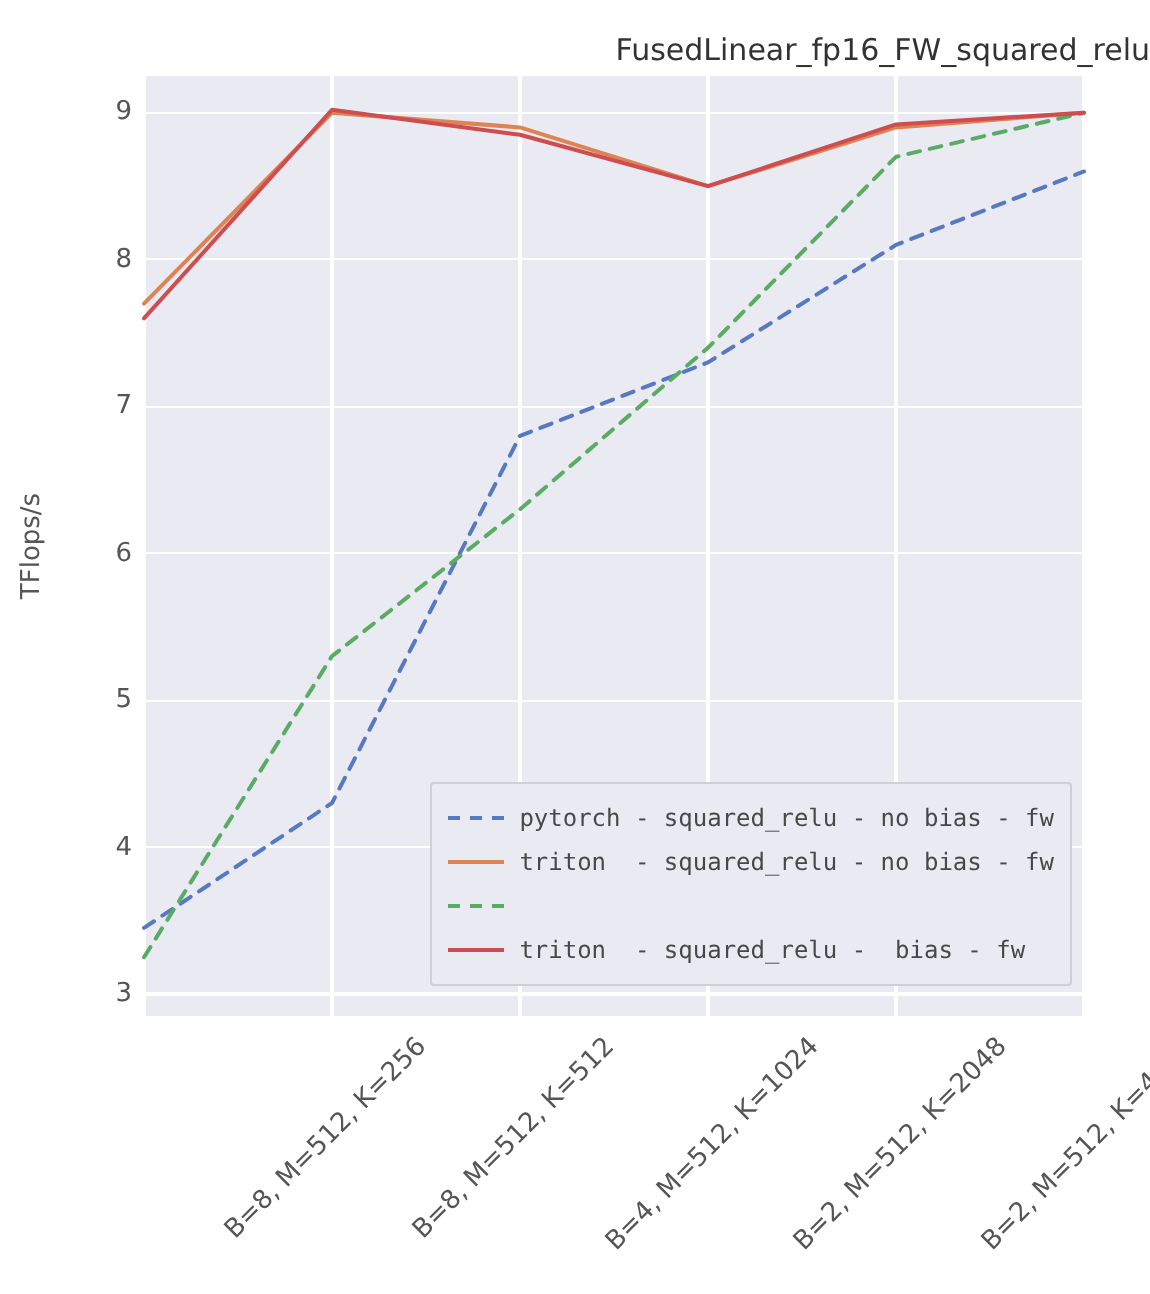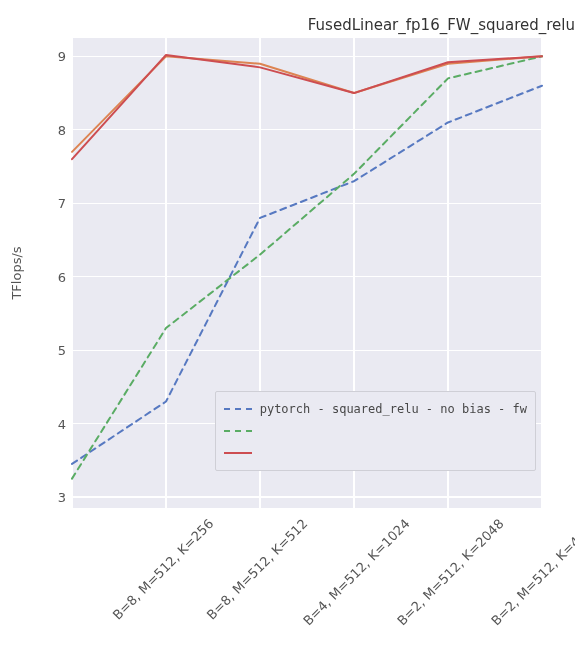--- a/index.html
+++ b/index.html
@@ -161,24 +161,29 @@
         <polyline points="0,113.82812500000006 94,18.359375 188,25.703124999999943 282,55.078125 376,25.703124999999943 470,18.359375" fill="none" stroke="#dd8452" stroke-width="2" stroke-linecap="round" stroke-linejoin="round"></polyline>
         <polyline points="0,440.625 94,290.078125 188,216.64062500000006 282,135.85937499999994 376,40.39062500000006 470,18.359375" fill="none" stroke="#5aac64" stroke-width="2" stroke-dasharray="6,5" stroke-linecap="round" stroke-linejoin="round"></polyline>
         <polyline points="0,121.171875 94,16.890625000000057 188,29.375 282,55.078125 376,24.234375 470,18.359375" fill="none" stroke="#cd4d51" stroke-width="2" stroke-linecap="round" stroke-linejoin="round"></polyline>
       </svg>
     <div class="legend" id="legend" style="right: 6px; top: 352.5px;">
         <div class="legend-row">
           <div class="legend-swatch" style="border-top-style: dashed; border-top-color: rgb(87, 121, 193);"></div>
           <div class="legend-label">pytorch - squared_relu - no bias - fw</div>
         </div>
         <div class="legend-row">
+          <div class="legend-swatch" style="border-top-style: solid; border-top-color: rgb(221, 132, 82);"></div>
+          <div class="legend-label">triton  - squared_relu - no bias - fw</div>
+        </div>
+        <div class="legend-row">
           <div class="legend-swatch" style="border-top-style: dashed; border-top-color: rgb(90, 172, 100);"></div>
         </div>
         <div class="legend-row">
           <div class="legend-swatch" style="border-top-style: solid; border-top-color: rgb(205, 77, 81);"></div>
+          <div class="legend-label">triton  - squared_relu -  bias - fw</div>
         </div>
       </div>
   </div>
 
   <div class="x-ticks" id="x-ticks">
       <div class="x-tick-label" style="left: 0px; top: 4px;">B=8, M=512, K=256</div>
       <div class="x-tick-label" style="left: 94px; top: 4px;">B=8, M=512, K=512</div>
       <div class="x-tick-label" style="left: 188px; top: 4px;">B=4, M=512, K=1024</div>
       <div class="x-tick-label" style="left: 282px; top: 4px;">B=2, M=512, K=2048</div>
       <div class="x-tick-label" style="left: 376px; top: 4px;">B=2, M=512, K=4096</div>

